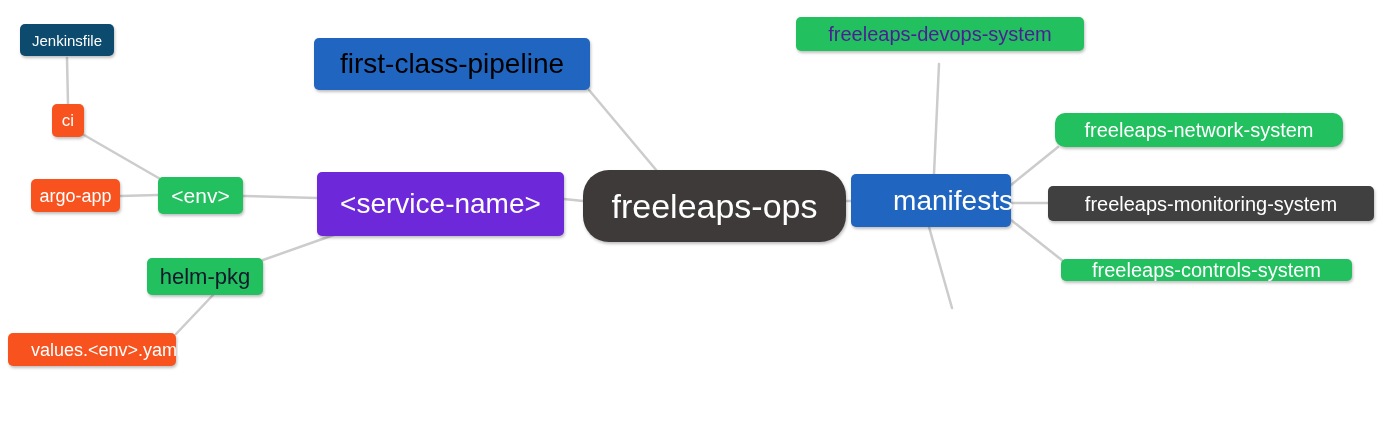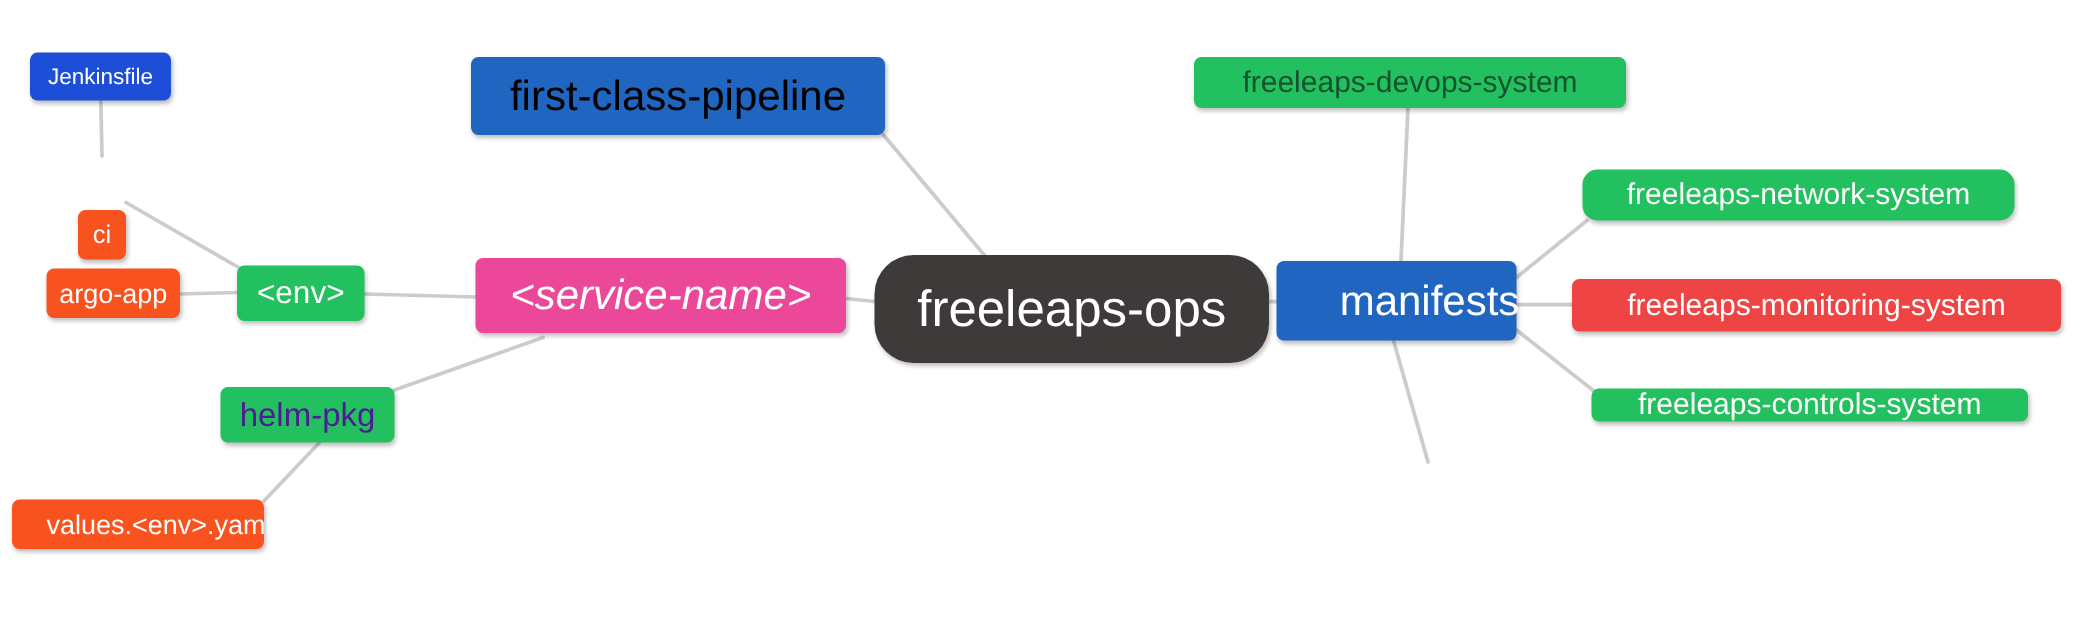--- a/index.html
+++ b/index.html
@@ -50,27 +50,27 @@
       <line x1="176" y1="334" x2="213" y2="295" stroke="#CCCCCC" stroke-width="2.5" stroke-linecap="round"></line>
       <line x1="589" y1="90" x2="657" y2="171" stroke="#CCCCCC" stroke-width="2.5" stroke-linecap="round"></line>
       <line x1="564" y1="199" x2="583" y2="201" stroke="#CCCCCC" stroke-width="2.5" stroke-linecap="round"></line>
       <line x1="846" y1="201" x2="851" y2="201" stroke="#CCCCCC" stroke-width="2.5" stroke-linecap="round"></line>
       <line x1="934" y1="174" x2="939" y2="64" stroke="#CCCCCC" stroke-width="2.5" stroke-linecap="round"></line>
       <line x1="1011" y1="185" x2="1058" y2="147" stroke="#CCCCCC" stroke-width="2.5" stroke-linecap="round"></line>
       <line x1="1011" y1="203" x2="1048" y2="203" stroke="#CCCCCC" stroke-width="2.5" stroke-linecap="round"></line>
       <line x1="1011" y1="220" x2="1063" y2="261" stroke="#CCCCCC" stroke-width="2.5" stroke-linecap="round"></line>
       <line x1="929" y1="227" x2="952" y2="308" stroke="#CCCCCC" stroke-width="2.5" stroke-linecap="round"></line>
     </svg>
-<div class="node" style="left: 20px; top: 35px; width: 94px; height: 32px; font-size: 15px; background: #1d4ed8; color: rgb(255, 255, 255);">Jenkinsfile</div>
-    <div class="node" style="left: 52px; top: 104px; width: 32px; height: 33px; font-size: 17px; background: rgb(248, 82, 30); color: rgb(255, 255, 255); margin-top: 36px;">ci</div>
+<div class="node" style="left: 20px; top: 24px; width: 94px; height: 32px; font-size: 15px; background: #0c4a6e; color: rgb(255, 255, 255);">Jenkinsfile</div>
+    <div class="node" style="left: 52px; top: 104px; width: 32px; height: 33px; font-size: 17px; background: rgb(248, 82, 30); color: rgb(255, 255, 255);">ci</div>
     <div class="node" style="left: 158px; top: 177px; width: 85px; height: 37px; font-size: 21px; background: rgb(34, 192, 95); color: rgb(255, 255, 255);">&lt;env&gt;</div>
     <div class="node" style="left: 31px; top: 179px; width: 89px; height: 33px; font-size: 18px; background: rgb(248, 82, 30); color: rgb(255, 255, 255);">argo-app</div>
-    <div class="node" style="left: 147px; top: 258px; width: 116px; height: 37px; font-size: 22px; background: rgb(34, 192, 95); color: #4c1d95;">helm-pkg</div>
+    <div class="node" style="left: 147px; top: 258px; width: 116px; height: 37px; font-size: 22px; background: rgb(34, 192, 95); color: #0f172a;">helm-pkg</div>
     <div class="node" style="left: 8px; top: 333px; width: 168px; height: 33px; font-size: 18px; background: rgb(248, 82, 30); color: rgb(255, 255, 255); padding-left: 28px;">values.&lt;env&gt;.yaml</div>
     <div class="node" style="left: 314px; top: 38px; width: 276px; height: 52px; font-size: 28px; background: rgb(32, 101, 191); color: #000000;">first-class-pipeline</div>
-    <div class="node" style="left: 317px; top: 172px; width: 247px; height: 50px; font-size: 28px; background: #ec4899; color: rgb(255, 255, 255); font-style: italic;">&lt;service-name&gt;</div>
+    <div class="node" style="left: 317px; top: 172px; width: 247px; height: 64px; font-size: 28px; background: #6d28d9; color: rgb(255, 255, 255);">&lt;service-name&gt;</div>
     <div class="node" style="left: 583px; top: 170px; width: 263px; height: 72px; font-size: 34px; background: rgb(62, 58, 57); color: rgb(255, 255, 255); border-radius: 26px;">freeleaps-ops</div>
     <div class="node" style="left: 851px; top: 174px; width: 160px; height: 53px; font-size: 28px; background: rgb(32, 101, 191); color: rgb(255, 255, 255); padding-left: 44px;">manifests</div>
-    <div class="node" style="left: 796px; top: 38px; width: 288px; height: 34px; font-size: 20px; background: rgb(34, 192, 95); color: #14532d; text-align: right;">freeleaps-devops-system</div>
+    <div class="node" style="left: 796px; top: 17px; width: 288px; height: 34px; font-size: 20px; background: rgb(34, 192, 95); color: #4c1d95; text-align: right;">freeleaps-devops-system</div>
     <div class="node" style="left: 1055px; top: 113px; width: 288px; height: 34px; font-size: 20px; background: rgb(34, 192, 95); color: rgb(255, 255, 255); border-radius: 10px;">freeleaps-network-system</div>
-    <div class="node" style="left: 1048px; top: 186px; width: 326px; height: 35px; font-size: 20px; background: #ef4444; color: rgb(255, 255, 255);">freeleaps-monitoring-system</div>
+    <div class="node" style="left: 1048px; top: 186px; width: 326px; height: 35px; font-size: 20px; background: #404040; color: rgb(255, 255, 255);">freeleaps-monitoring-system</div>
     <div class="node" style="left: 1061px; top: 259px; width: 291px; height: 22px; font-size: 20px; background: rgb(34, 192, 95); color: rgb(255, 255, 255);">freeleaps-controls-system</div>
   </div>
 
 </body></html>

